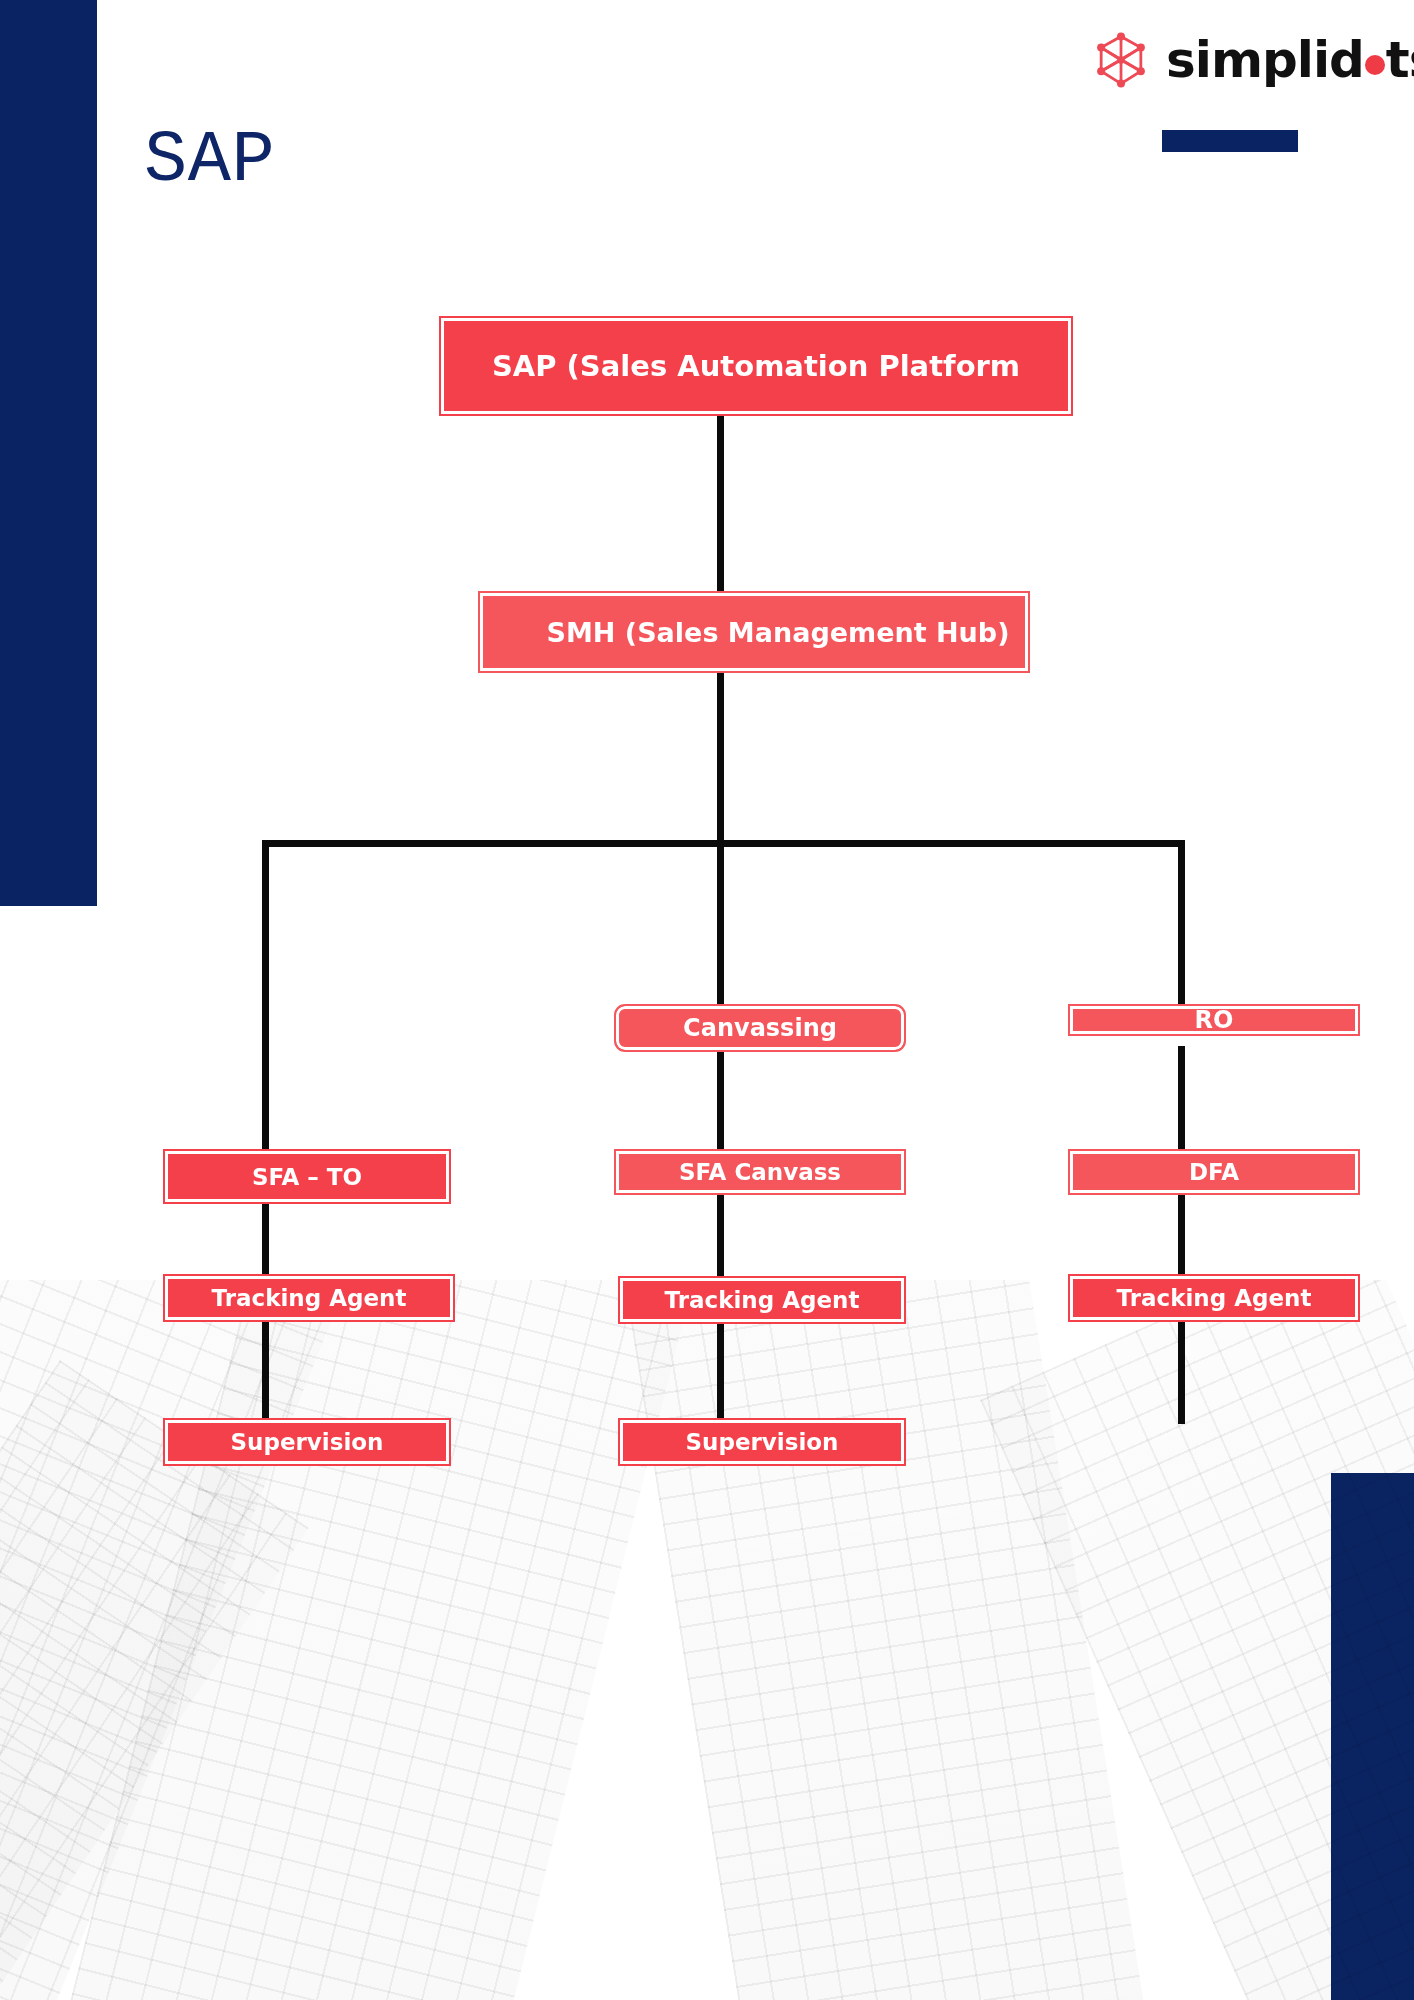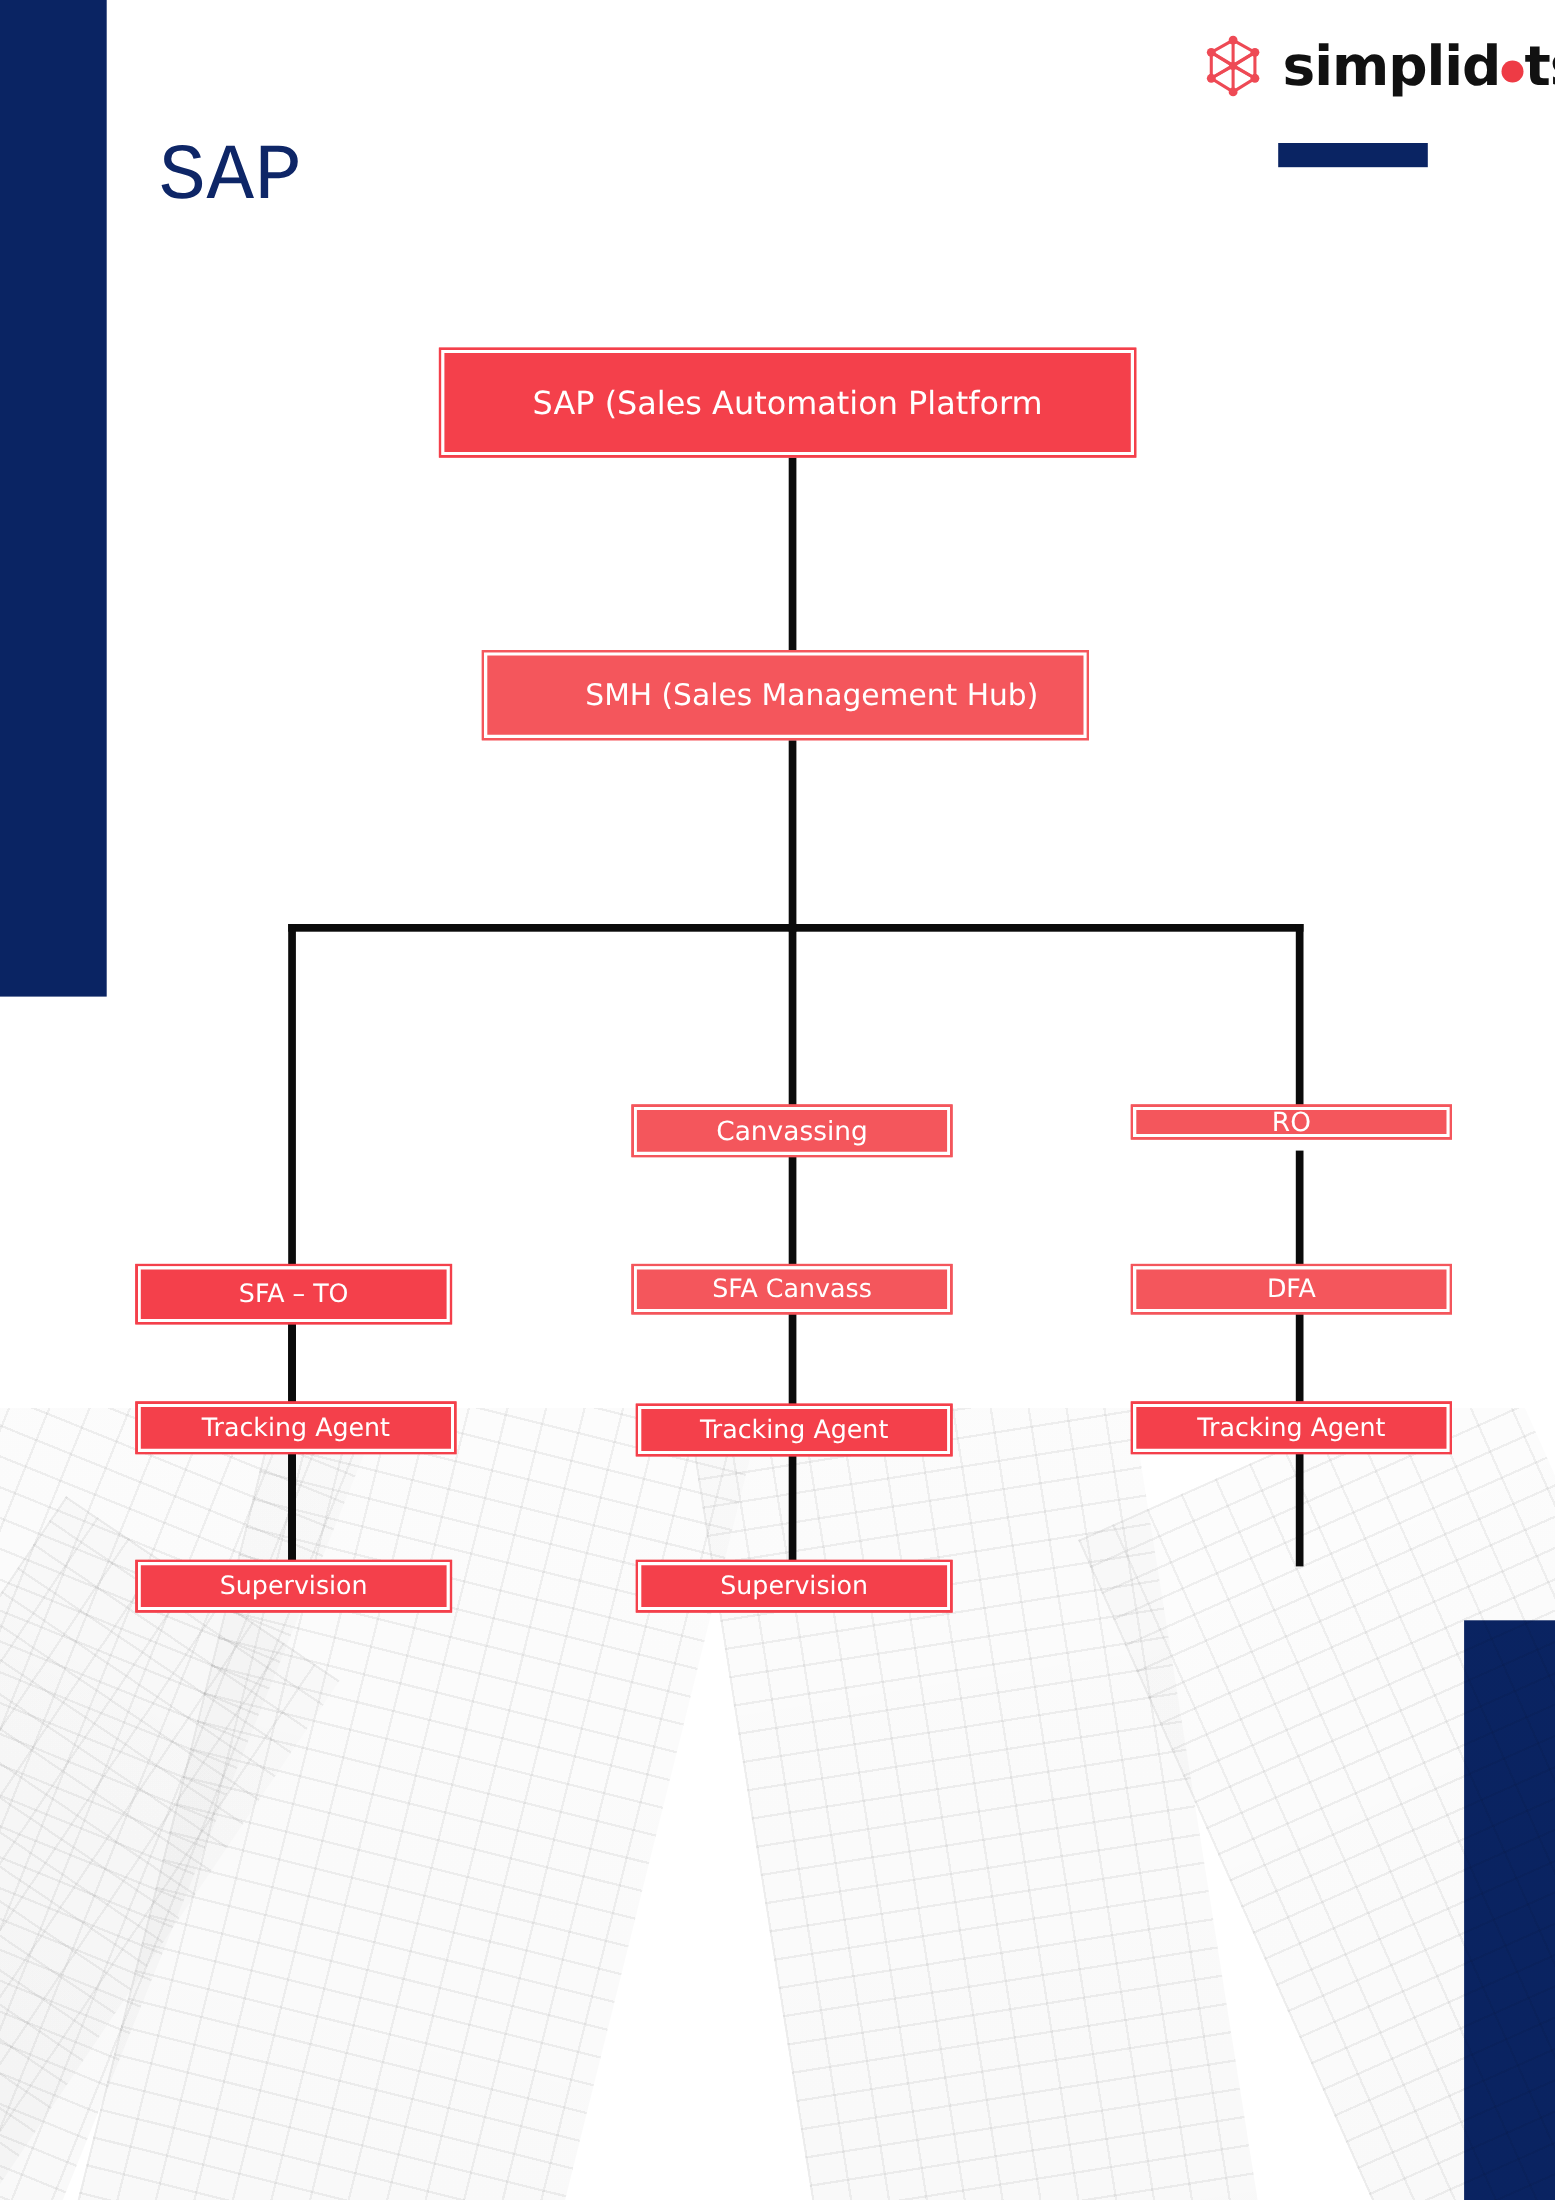--- a/index.html
+++ b/index.html
@@ -78,30 +78,31 @@
   .chart{position:absolute;left:0;top:0;width:1414px;height:1500px;}
 
   .node{
     position:absolute;
     background:#F4404B;
     border:2px solid #F4404B;
     box-shadow:inset 0 0 0 3px #ffffff;
     display:flex;align-items:center;justify-content:center;
     color:#ffffff;
     font-family:"DejaVu Sans", sans-serif;
-    font-weight:400;
+    font-weight:700;
     text-align:center;
     box-sizing:border-box;
     z-index:3;
+    margin-left:40px;
   }
 
   .n-root{left:399px;top:316px;width:634px;height:100px;font-size:29px;}
   .n-smh {left:438px;top:591px;width:552px;height:82px;font-size:27px;background:#F4565C;border-color:#F4565C;padding-left:48px;}
 
-  .n-canv{left:574px;top:1004px;width:292px;height:48px;font-size:24px;background:#F4565C;border-color:#F4565C;}
+  .n-canv{left:574px;top:1004px;width:292px;height:48px;font-size:24px;background:#F4565C;border-color:#F4565C;border-radius:11px;}
   .n-ro  {left:1028px;top:1004px;width:292px;height:32px;font-size:24px;background:#F4565C;border-color:#F4565C;}
 
   .n-sfato {left:123px;top:1149px;width:288px;height:55px;font-size:23px;}
   .n-sfacan{left:574px;top:1149px;width:292px;height:46px;font-size:23px;background:#F4565C;border-color:#F4565C;}
   .n-dfa   {left:1028px;top:1149px;width:292px;height:46px;font-size:23px;background:#F4565C;border-color:#F4565C;}
 
   .n-ta1{left:123px;top:1274px;width:292px;height:48px;font-size:23px;}
   .n-ta2{left:578px;top:1276px;width:288px;height:48px;font-size:23px;}
   .n-ta3{left:1028px;top:1274px;width:292px;height:48px;font-size:23px;}
 

